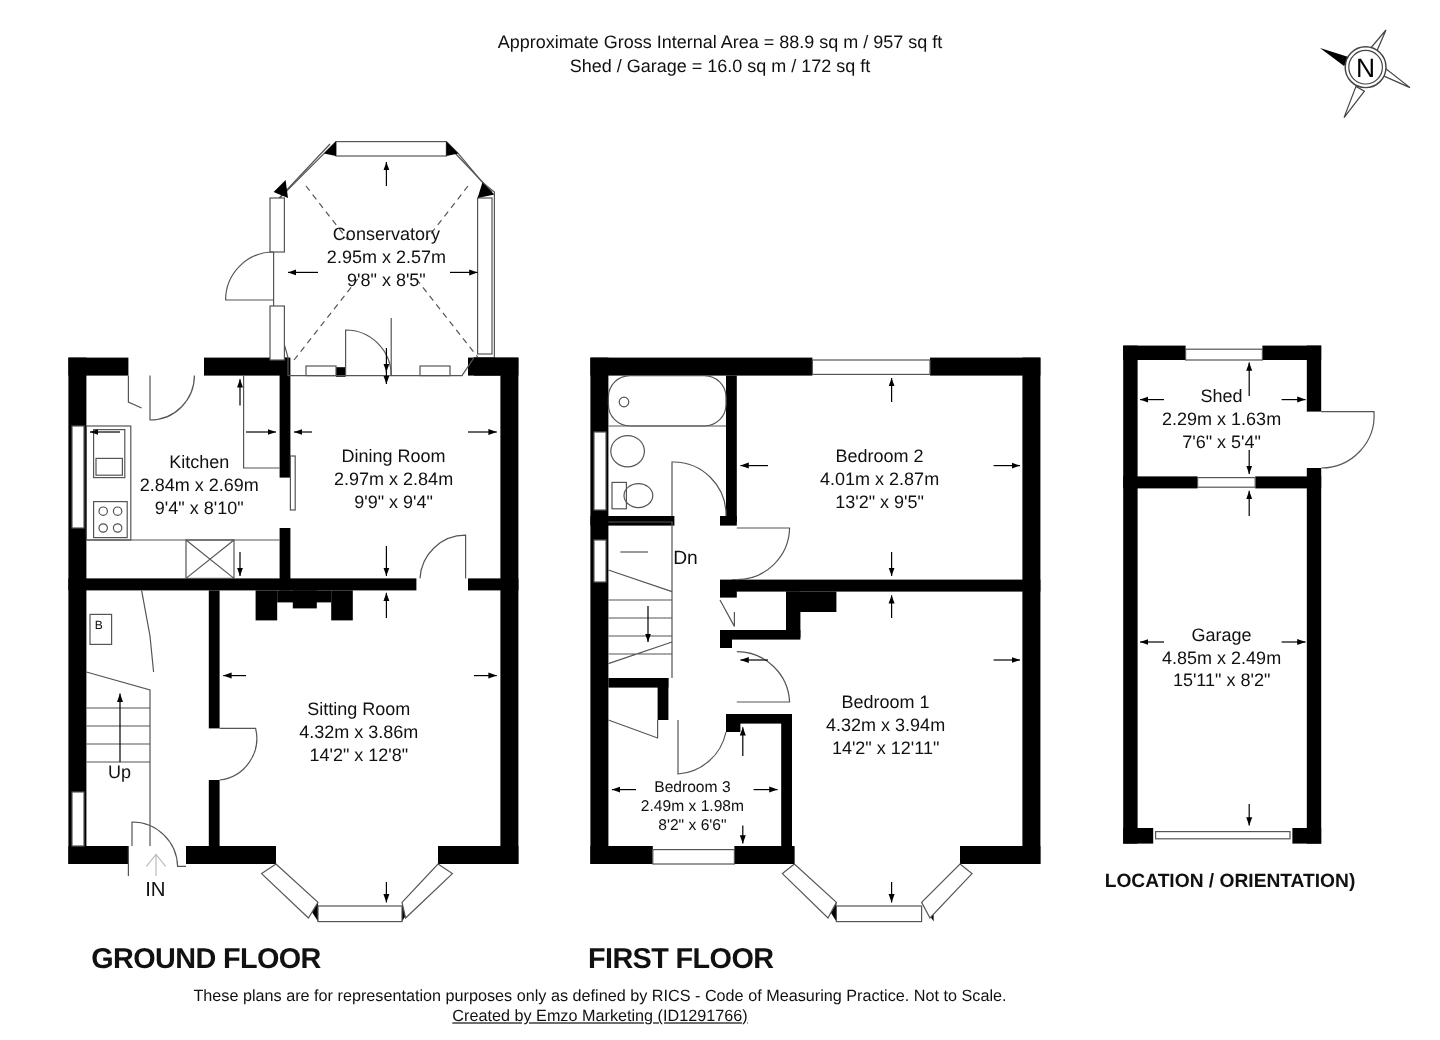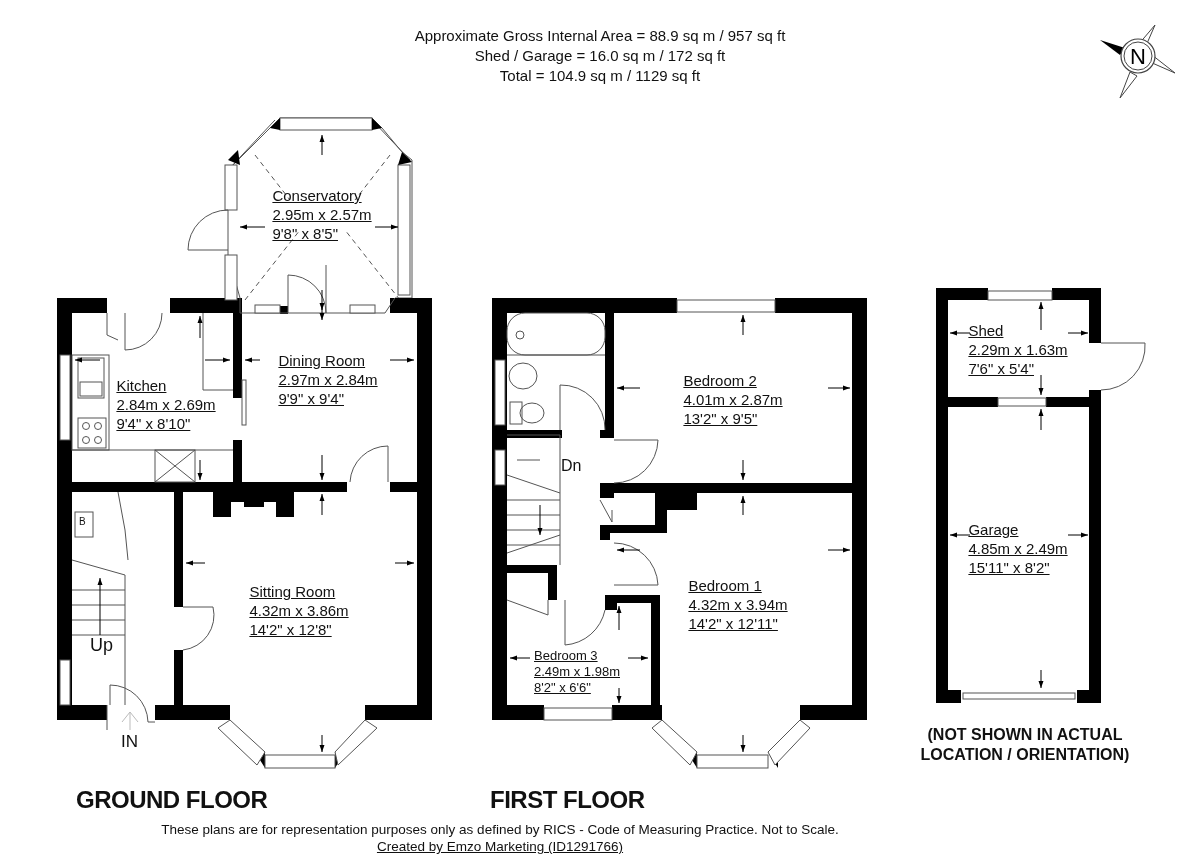--- a/index.html
+++ b/index.html
@@ -1,32 +1,31 @@
 <!DOCTYPE html>
 <html><head>
 <meta charset="utf-8">
 <style>
   html,body{margin:0;padding:0;background:#fff;}
   body{width:1200px;height:867px;position:relative;overflow:hidden;font-family:"Liberation Sans",sans-serif;color:#111;}
   .hdr{position:absolute;top:26px;left:0;width:1200px;text-align:center;font-size:15px;line-height:20px;}
-  .lbl{position:absolute;text-align:left;font-size:15px;line-height:19px;white-space:nowrap;transform:translateX(-50%);text-decoration:underline;}
+  .lbl{position:absolute;text-align:center;font-size:15px;line-height:19px;white-space:nowrap;transform:translateX(-50%);}
   .lbl.sm{font-size:13px;line-height:16px;}
   .floor{position:absolute;font-weight:bold;font-size:24px;letter-spacing:-0.5px;}
   .note{position:absolute;font-weight:bold;font-size:16px;line-height:20px;text-align:center;}
   .foot{position:absolute;left:0;width:1000px;text-align:center;font-size:13.5px;line-height:17px;}
   svg{position:absolute;left:0;top:0;}
-  .tag{position:absolute;font-size:18px;}
+  .tag{position:absolute;font-size:15px;}
 </style>
 </head>
 <body>
 
 <div class="hdr">
   <div>Approximate Gross Internal Area = 88.9 sq m / 957 sq ft</div>
   <div>Shed / Garage = 16.0 sq m / 172 sq ft</div>
-  <div>Total = 104.9 sq m / 1129 sq ft</div>
 </div>
 
 <svg width="1200" height="867" viewBox="0 0 1200 867">
   <defs>
     <marker id="ah" markerWidth="8" markerHeight="8" refX="7" refY="4" orient="auto">
       <path d="M0,1.5 L7,4 L0,6.5 z" fill="#000"></path>
     </marker>
   </defs>
 
   <g>
@@ -264,21 +263,21 @@
 <div class="lbl" style="left:322px;top:186px;">
   <div>Conservatory</div>
   <div>2.95m x 2.57m</div>
   <div>9'8" x 8'5"</div>
 </div>
 <div class="lbl" style="left:166px;top:376px;">
   <div>Kitchen</div>
   <div>2.84m x 2.69m</div>
   <div>9'4" x 8'10"</div>
 </div>
-<div class="lbl" style="left:328px;top:351px;">
+<div class="lbl" style="left:328px;top:371px;">
   <div>Dining Room</div>
   <div>2.97m x 2.84m</div>
   <div>9'9" x 9'4"</div>
 </div>
 <div class="lbl" style="left:299px;top:582px;">
   <div>Sitting Room</div>
   <div>4.32m x 3.86m</div>
   <div>14'2" x 12'8"</div>
 </div>
 <div class="tag" style="left:90px;top:635px;">Up</div>
@@ -306,21 +305,20 @@
   <div>Shed</div>
   <div>2.29m x 1.63m</div>
   <div>7'6" x 5'4"</div>
 </div>
 <div class="lbl" style="left:1018px;top:520px;">
   <div>Garage</div>
   <div>4.85m x 2.49m</div>
   <div>15'11" x 8'2"</div>
 </div>
 <div class="note" style="left:910px;top:725px;width:230px;">
-  <div>(NOT SHOWN IN ACTUAL</div>
   <div>LOCATION / ORIENTATION)</div>
 </div>
 
 <div class="floor" style="left:55px;top:786px;margin-left:21px;">GROUND FLOOR</div>
 <div class="floor" style="left:490px;top:786px;">FIRST FLOOR</div>
 
 <div class="foot" style="top:821px;">These plans are for representation purposes only as defined by RICS - Code of Measuring Practice. Not to Scale.</div>
 <div class="foot" style="top:838px;text-decoration:underline;">Created by Emzo Marketing (ID1291766)</div>
 
 </body></html>

